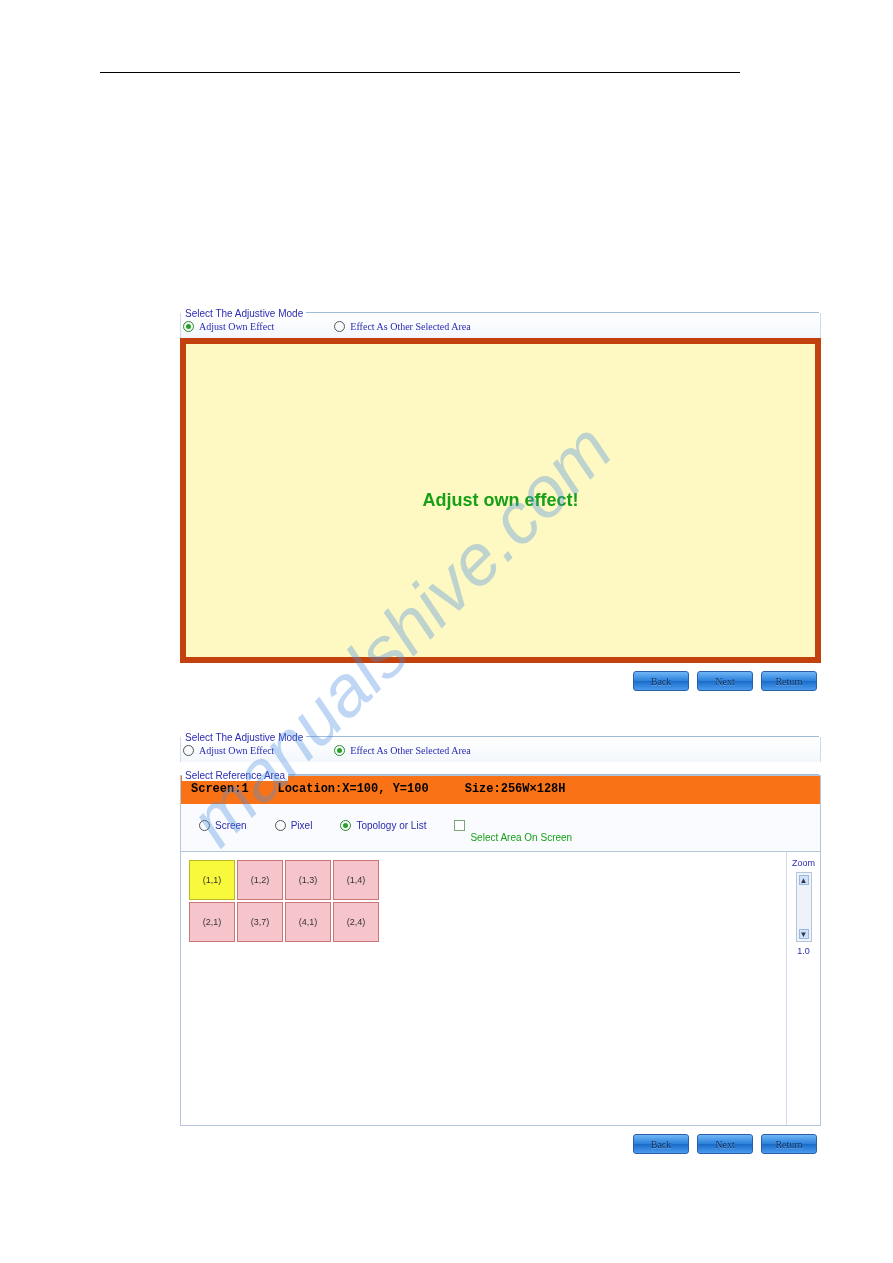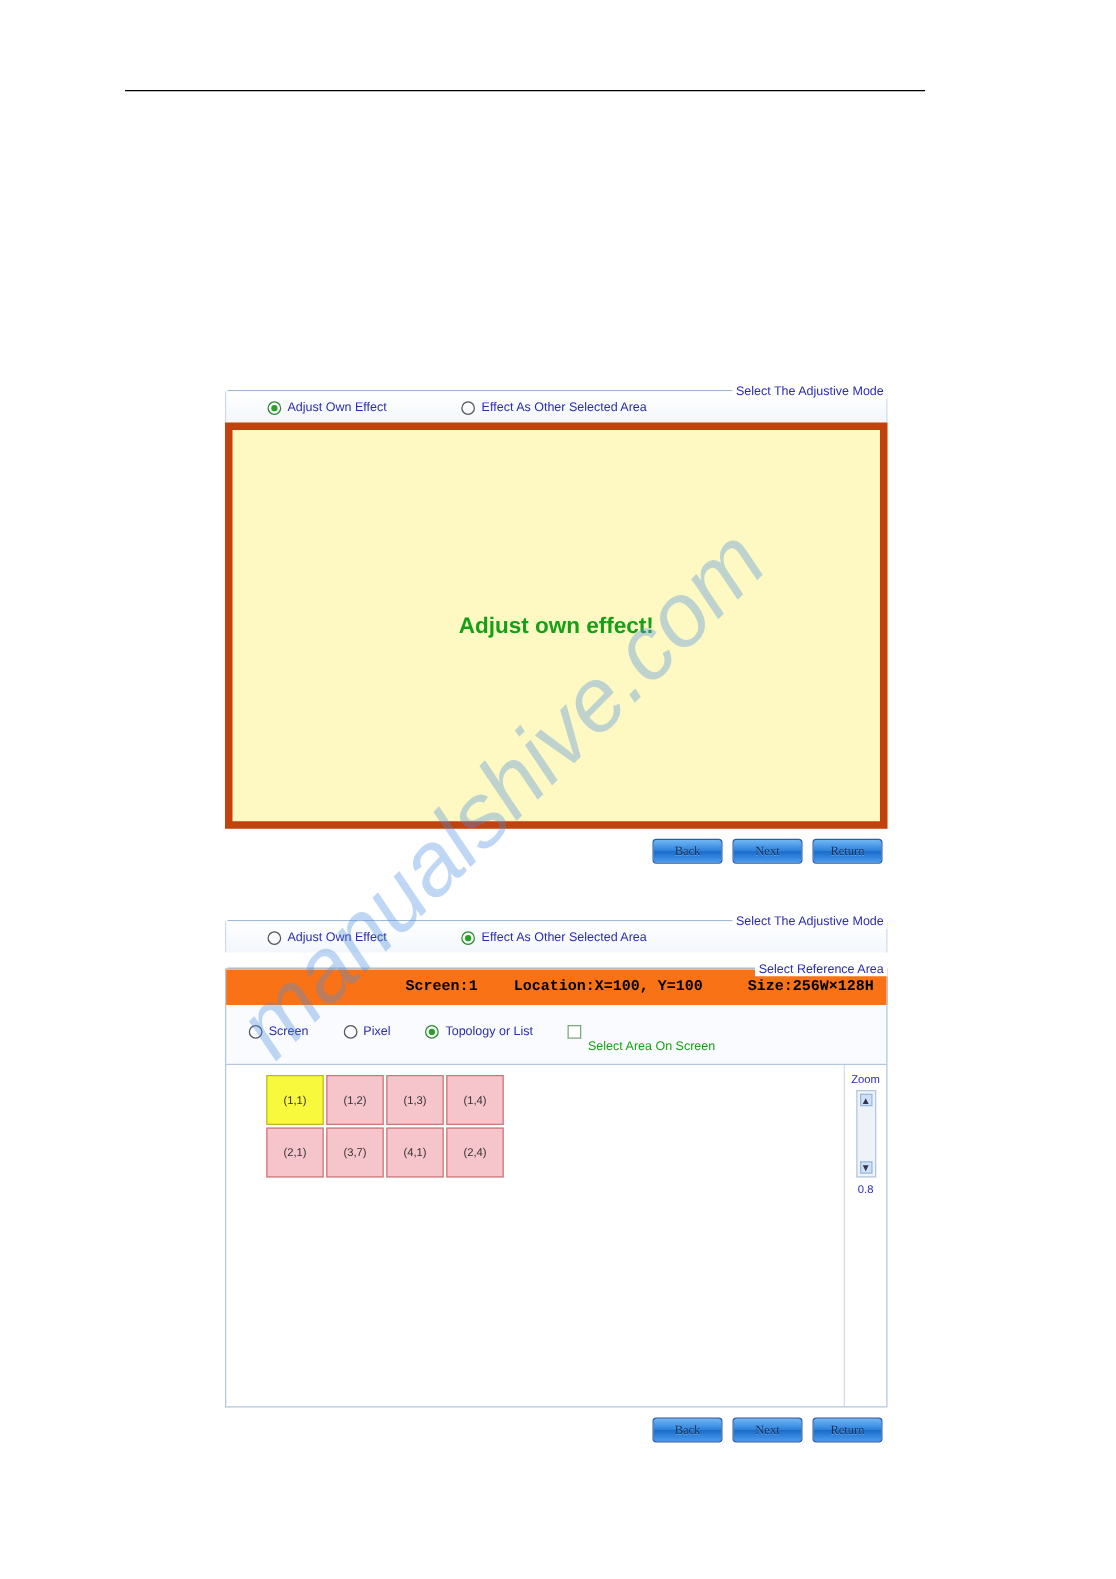--- a/index.html
+++ b/index.html
@@ -14,22 +14,21 @@
   .page-rule {
     position: absolute;
     top: 72px;
     left: 100px;
     width: 640px;
     border-top: 1px solid #000;
   }
   .panel {
     position: absolute;
     left: 180px;
-    width: 530px;
-    text-align: right;
+    width: 641px;
   }
   .panel.top { top: 300px; }
   .panel.bottom { top: 724px; }
   .group-label {
     color: #2b2bb0;
     font-size: 10px;
     margin-left: 2px;
     position: relative;
     top: 7px;
     background: #fff;
@@ -38,27 +37,28 @@
   }
   .group-rule {
     border-top: 1px solid #9fb9d8;
     margin-left: 2px;
     margin-right: 2px;
   }
   .radio-row {
     display: flex;
     align-items: center;
     gap: 60px;
-    padding: 8px 12px 6px 33px;
+    padding: 8px 12px 6px 2px;
     color: #2b2bb0;
     font-size: 10px;
     background: linear-gradient(#ffffff,#f3f7fc);
     border: 1px solid #cfdbea;
     border-top: none;
     border-bottom: none;
+    font-family: Liberation Serif, serif;
   }
   .radio-item { display: flex; align-items: center; gap: 5px; cursor: pointer; }
   .radio-circle {
     width: 11px; height: 11px; border-radius: 50%;
     border: 1px solid #2b8a2b; display:inline-flex;
     align-items:center; justify-content:center;
   }
   .radio-circle.empty { border-color:#555; }
   .radio-dot { width:5px; height:5px; border-radius:50%; background:#23a323; }
   .big-area {
@@ -130,21 +130,20 @@
   }
   .grid-canvas {
     flex:1;
     padding:8px 0 0 8px;
   }
   .cab-grid {
     display:grid;
     grid-template-columns: repeat(4, 46px);
     grid-template-rows: repeat(2, 40px);
     gap:2px;
-    margin-left:24px;
   }
   .cab {
     border:1px solid #c77;
     background:#f6c5cc;
     display:flex;align-items:center;justify-content:center;
     font-size:9px;color:#333;
   }
   .cab.sel { background:#f8f83d; border-color:#baba20; }
   .zoom-panel {
     width:34px;
@@ -270,21 +269,21 @@
           <div class="cab">(4,1)</div>
           <div class="cab">(2,4)</div>
         </div>
     </div>
     <div class="zoom-panel">
       <span>Zoom</span>
       <div class="zoom-scroll">
         <div class="zarrow">▲</div>
         <div class="zarrow">▼</div>
       </div>
-      <span>0.8</span>
+      <span>1.0</span>
     </div>
   </div>
 
   <div class="btn-row">
     <div class="btn">Back</div>
     <div class="btn">Next</div>
     <div class="btn">Return</div>
   </div>
 </div>
 

